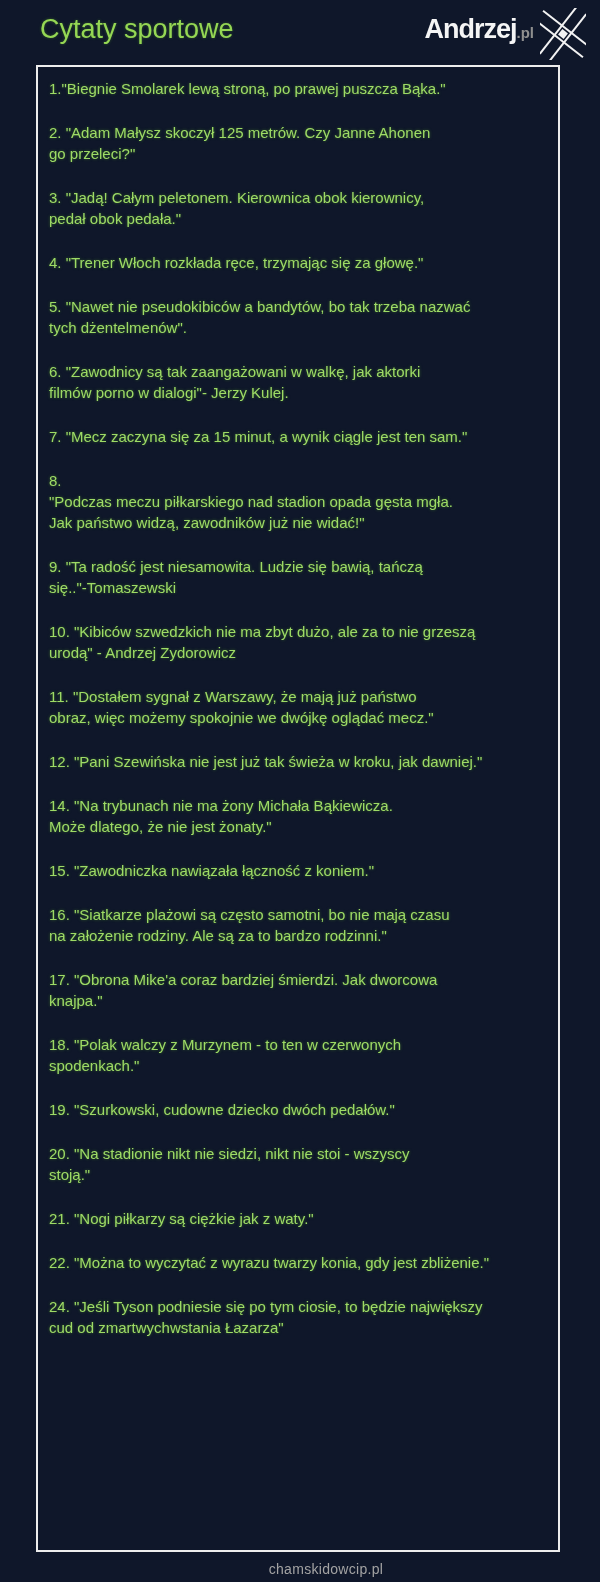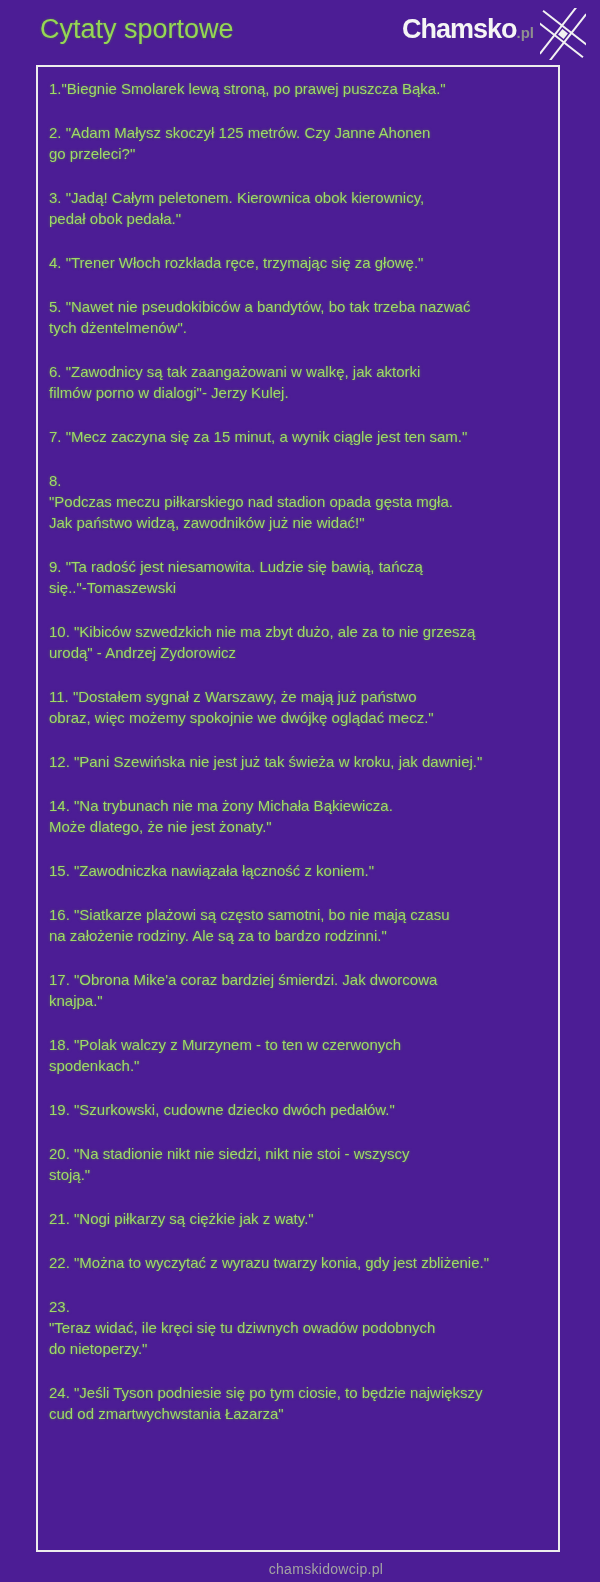--- a/index.html
+++ b/index.html
@@ -1,20 +1,20 @@
 <!DOCTYPE html>
 <html lang="pl"><head>
 <meta charset="utf-8">
 <style>
   html, body { margin: 0; padding: 0; background: #000; }
   #canvas {
     position: relative;
     width: 600px;
     height: 1582px;
-    background: #4c1d95;
+    background: #0f172a;
     font-family: "Liberation Sans", sans-serif;
     overflow: hidden;
   }
   
   .header {
     position: absolute;
     left: 0; top: 0;
     width: 600px; height: 64px;
   }
   .page-title {
@@ -82,21 +82,21 @@
 </style>
 </head>
 <body>
 
 <div id="canvas">
 
   <div class="header">
     <div class="page-title">Cytaty sportowe</div>
 
     <div class="logo">
-      <div class="logo-text"><span class="logo-brand">Chamsko</span><span class="logo-tld">.pl</span></div>
+      <div class="logo-text"><span class="logo-brand">Andrzej</span><span class="logo-tld">.pl</span></div>
       <span class="logo-hash">
         <svg width="46" height="52" viewBox="0 0 46 52">
           <g transform="rotate(38 23 26)" stroke="#f2f2f2" stroke-width="2" fill="none">
             <line x1="17" y1="-4" x2="17" y2="56"></line>
             <line x1="29" y1="-4" x2="29" y2="56"></line>
             <line x1="-7" y1="20" x2="53" y2="20"></line>
             <line x1="-7" y1="32" x2="53" y2="32"></line>
             <rect x="19.5" y="22.5" width="7" height="7" fill="#f2f2f2" stroke="none"></rect>
           </g>
         </svg>
@@ -120,21 +120,20 @@
         <p class="quote">12. "Pani Szewińska nie jest już tak świeża w kroku, jak dawniej."</p>
         <p class="quote">14. "Na trybunach nie ma żony Michała Bąkiewicza.<br>Może dlatego, że nie jest żonaty."</p>
         <p class="quote">15. "Zawodniczka nawiązała łączność z koniem."</p>
         <p class="quote">16. "Siatkarze plażowi są często samotni, bo nie mają czasu<br>na założenie rodziny. Ale są za to bardzo rodzinni."</p>
         <p class="quote">17. "Obrona Mike'a coraz bardziej śmierdzi. Jak dworcowa<br>knajpa."</p>
         <p class="quote">18. "Polak walczy z Murzynem - to ten w czerwonych<br>spodenkach."</p>
         <p class="quote">19. "Szurkowski, cudowne dziecko dwóch pedałów."</p>
         <p class="quote">20. "Na stadionie nikt nie siedzi, nikt nie stoi - wszyscy<br>stoją."</p>
         <p class="quote">21. "Nogi piłkarzy są ciężkie jak z waty."</p>
         <p class="quote">22. "Można to wyczytać z wyrazu twarzy konia, gdy jest zbliżenie."</p>
-        <p class="quote">23.<br>"Teraz widać, ile kręci się tu dziwnych owadów podobnych<br>do nietoperzy."</p>
         <p class="quote">24. "Jeśli Tyson podniesie się po tym ciosie, to będzie największy<br>cud od zmartwychwstania Łazarza"</p>
       </div>
   </div>
 
   <div class="footer">
     <span class="footer-site">chamskidowcip.pl</span>
   </div>
 
 </div>
 

